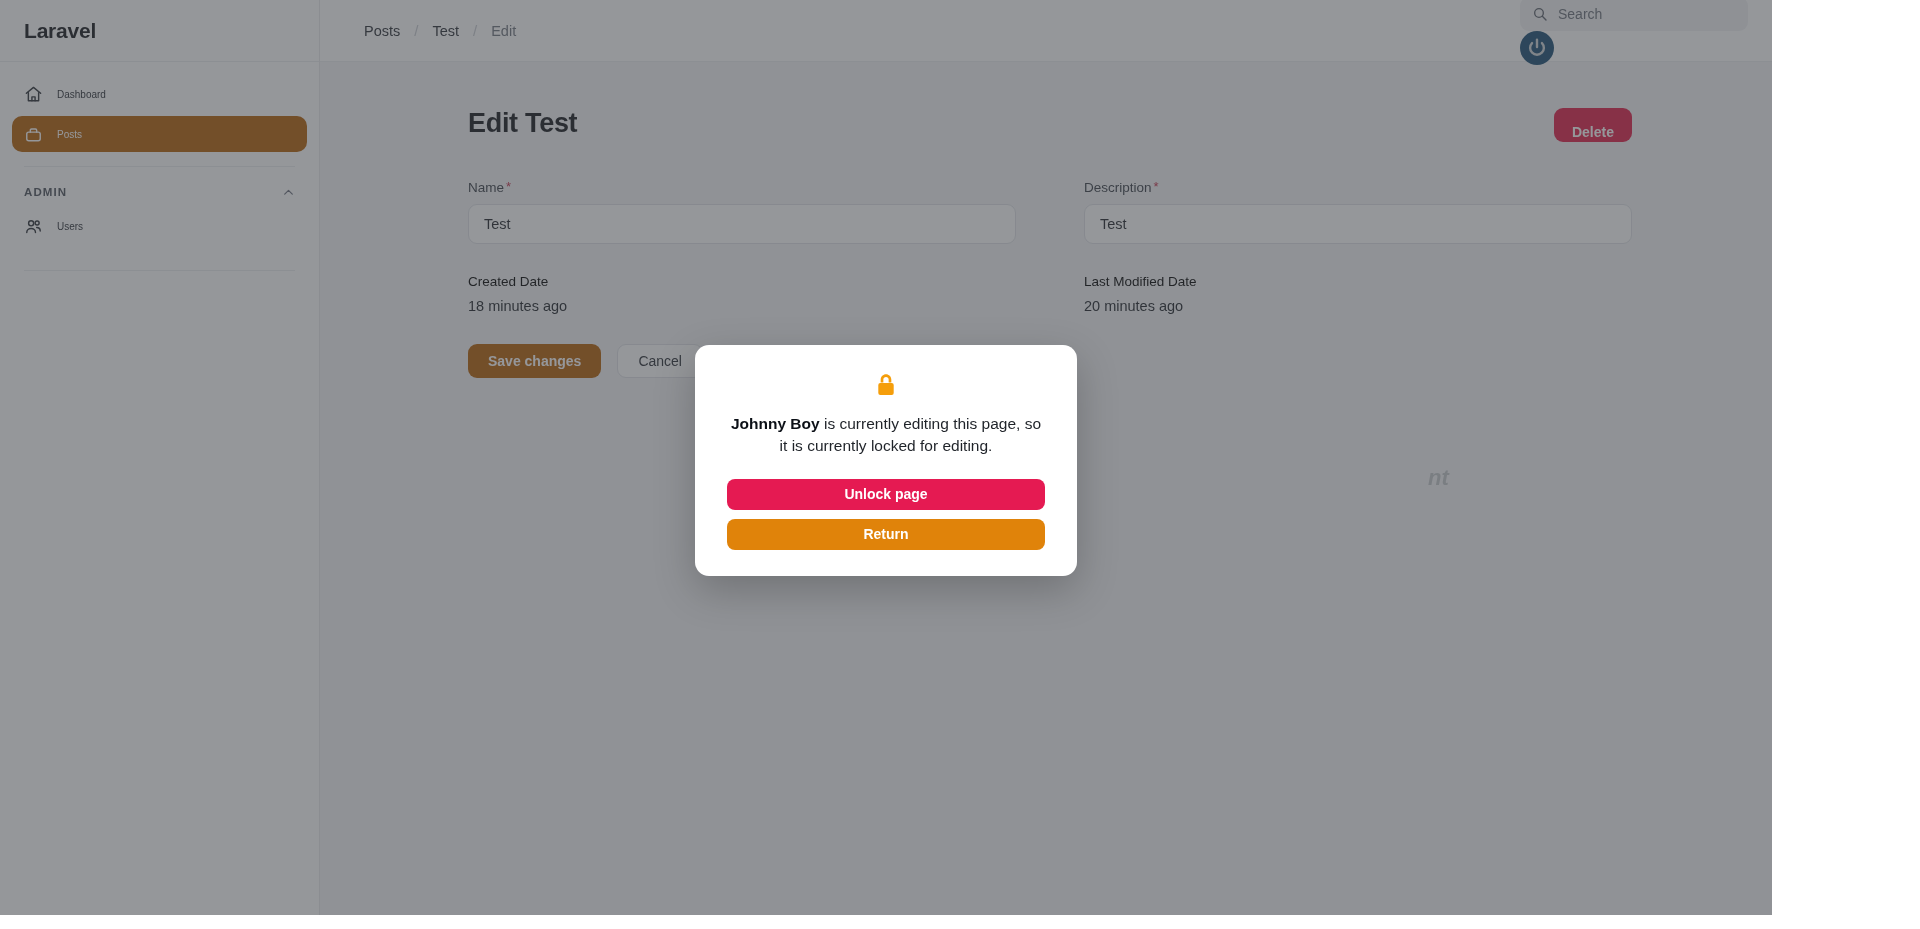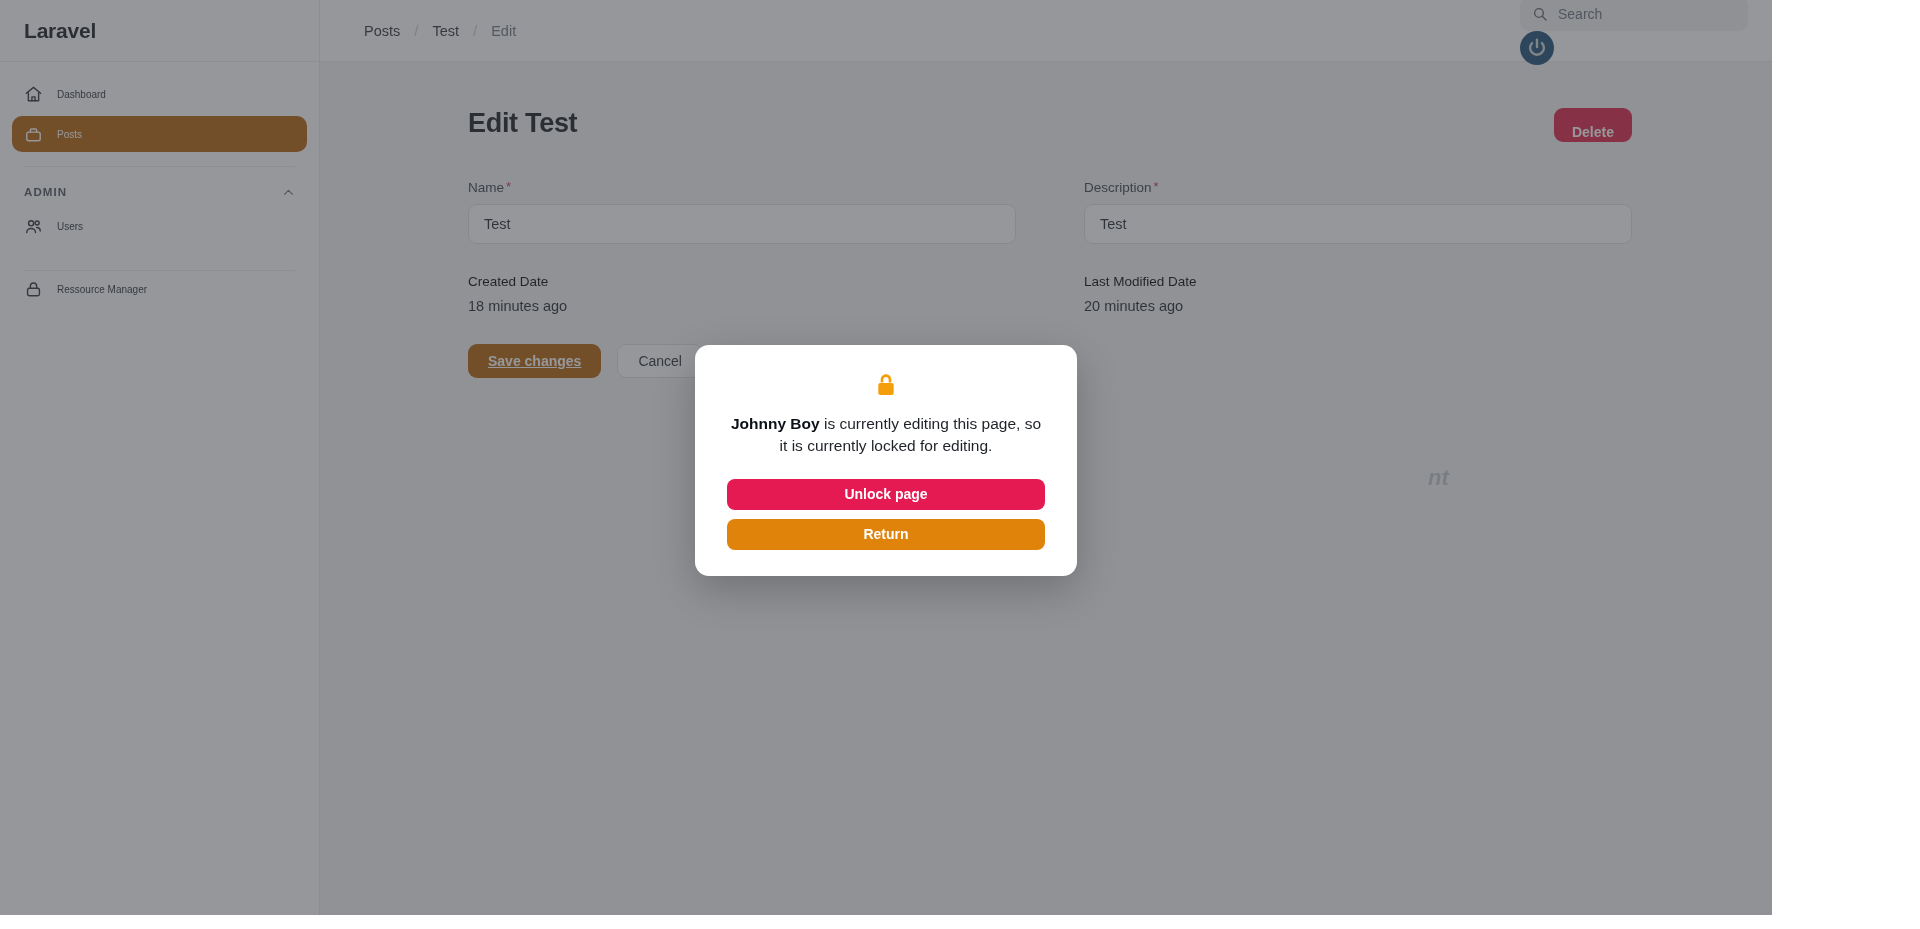--- a/index.html
+++ b/index.html
@@ -151,21 +151,21 @@
   }
   .meta-block { margin-top: 30px; }
   .meta-label { font-size: 13.5px; color: #000000; margin-bottom: 9px; }
   .meta-value { font-size: 14.5px; color: #1f2329; }
 
   #form-actions { display: flex; gap: 16px; margin-top: 30px; }
   #save-button {
     background: #b45f06; color: #ffffff;
     border: none; border-radius: 9px;
     font-family: inherit; font-size: 14px; font-weight: bold;
-    padding: 0 20px; height: 34px; cursor: pointer; text-decoration: underline;
+    padding: 0 20px; height: 34px; cursor: pointer;
   }
   #cancel-button {
     background: #ffffff; color: #2b2f36;
     border: 1px solid #dfe1e6; border-radius: 9px;
     font-family: inherit; font-size: 14px;
     padding: 0 20px; height: 34px; cursor: pointer;
   }
 
   
   #ghost-note {
@@ -276,31 +276,20 @@
             <circle cx="16.6" cy="7.6" r="2.5"></circle>
               <path d="M16 13.2c2.6 0 4.5 1.9 4.5 4.4"></path>
           </svg>
         </span>
         <span>Users</span>
       </div>
     </div>
 
     <div class="nav-divider" style="margin-top:26px;"></div>
 
-    <div class="nav-group-items">
-      <div class="nav-item">
-        <span class="ico">
-          <svg viewBox="0 0 24 24" fill="none" stroke="currentColor" stroke-width="1.8" stroke-linecap="round" stroke-linejoin="round">
-            <rect x="4.5" y="10.5" width="15" height="9.5" rx="2.2"></rect>
-            <path d="M8 10.5V7.8a4 4 0 0 1 8 0v2.7"></path>
-          </svg>
-        </span>
-        <span>Ressource Manager</span>
-      </div>
-    </div>
 
   </aside>
 
   <div id="main">
 
     <header id="topbar">
 
       <nav id="breadcrumb">
         <span class="crumb">Posts</span>
         <span class="sep">/</span>

